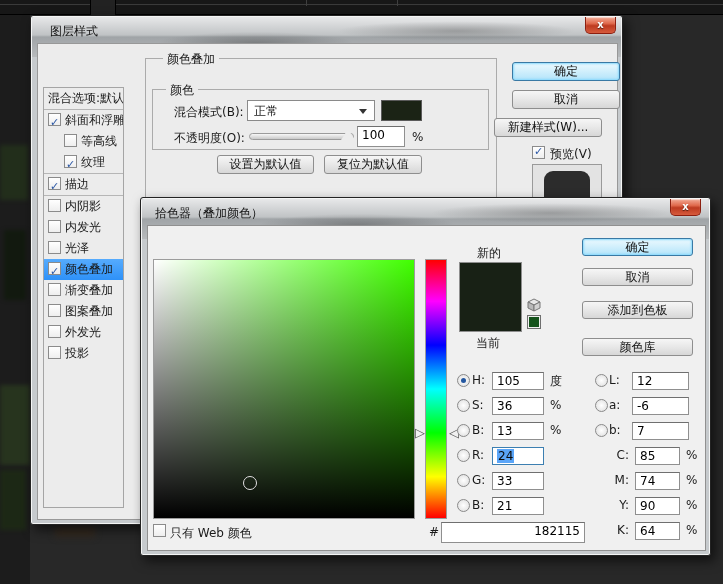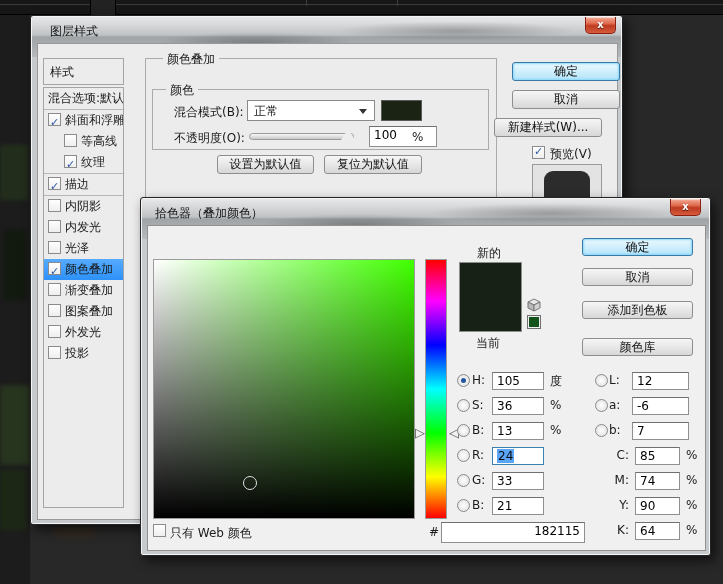--- a/index.html
+++ b/index.html
@@ -135,21 +135,20 @@
 <div class="b5"></div>
 <div class="b6"></div>
 
 <div class="dlg" id="ls-dlg">
   <div class="titlebar">
     <div class="title-text" id="ls-title">图层样式</div>
     <div class="close-btn" id="ls-close">x</div>
   </div>
   <div class="ls-client">
 
-    <div class="sb-header">样式</div>
     <div class="sb-list">
       <div class="sb-item"><span>混合选项:默认</span></div>
       <div class="sb-sep"></div>
       <div class="sb-item"><span class="cbx checked"></span><span>斜面和浮雕</span></div>
       <div class="sb-item indent"><span class="cbx"></span><span>等高线</span></div>
       <div class="sb-item indent"><span class="cbx checked"></span><span>纹理</span></div>
       <div class="sb-sep"></div>
       <div class="sb-item"><span class="cbx checked"></span><span>描边</span></div>
       <div class="sb-sep"></div>
       <div class="sb-item"><span class="cbx"></span><span>内阴影</span></div>
@@ -170,21 +169,21 @@
     <div class="txt" style="left:136px; top:60px;">混合模式(B):</div>
     <div class="combo" style="left:209px; top:56px; width:128px; height:21px;">
       <span>正常</span>
       <span class="arr"></span>
     </div>
     <div class="swatch" style="left: 343px; top: 56px; width: 41px; height: 21px; background: rgb(27, 35, 21);"></div>
 
     <div class="txt" style="left:136px; top:86px;">不透明度(O):</div>
     <div class="sl-track" style="left:211px; top:89px; width:105px;"></div>
     <div class="sl-thumb" style="left:303px; top:85px;"></div>
-    <div class="inputbox" style="left:331px; top:82px; width:68px; height:21px;">100</div>
+    <div class="inputbox" style="left:319px; top:82px; width:48px; height:21px;">100</div>
     <div class="txt" style="left:374px; top:86px;">%</div>
 
     <div class="btn" style="left:286px; top:111px; width:98px;">复位为默认值</div>
     <div class="btn" style="left:179px; top:111px; width:97px;">设置为默认值</div>
 
     <div class="btn default" style="left:474px; top:18px; width:108px;">确定</div>
     <div class="btn" style="left:474px; top:46px; width:108px;">取消</div>
     <div class="btn" style="left:456px; top:74px; width:108px;">新建样式(W)...</div>
     <span class="cbx checked" style="left:494px; top:102px;"></span>
     <div class="txt" style="left:512px; top:102px;">预览(V)</div>

